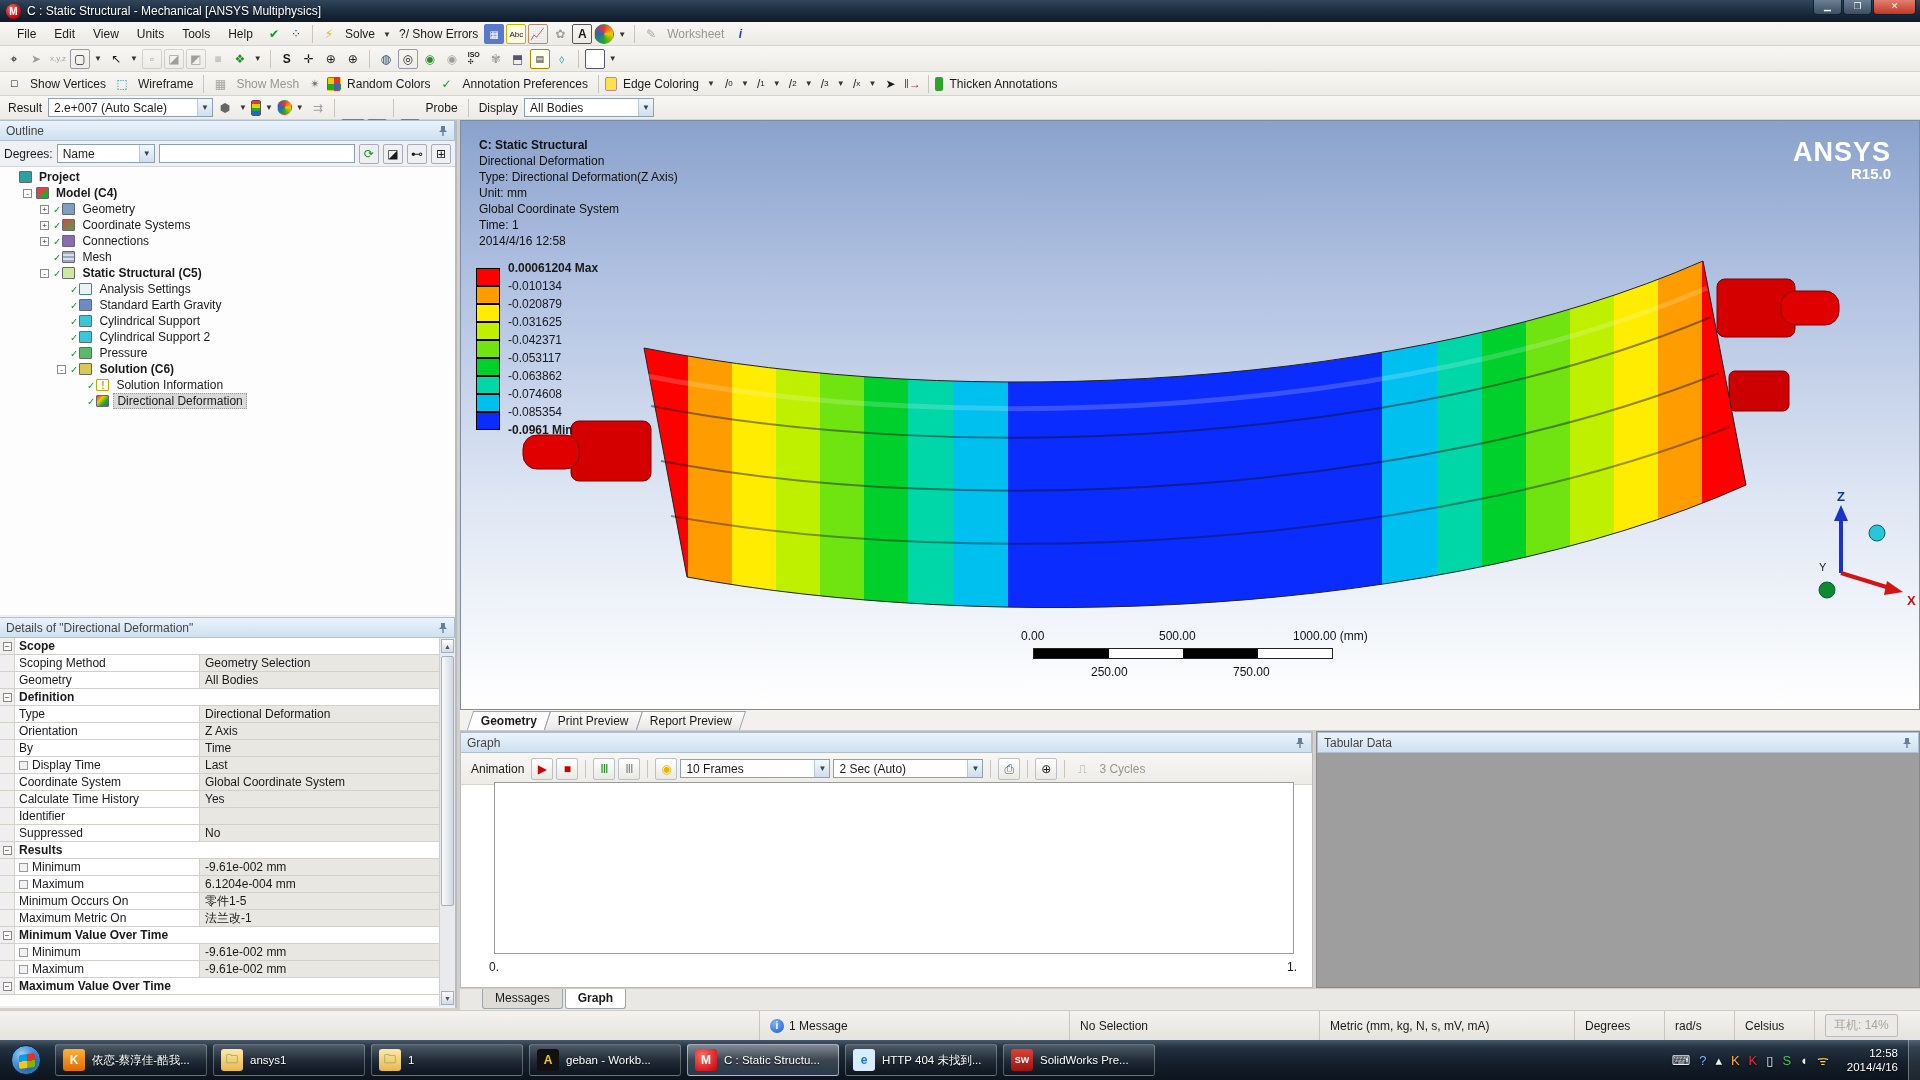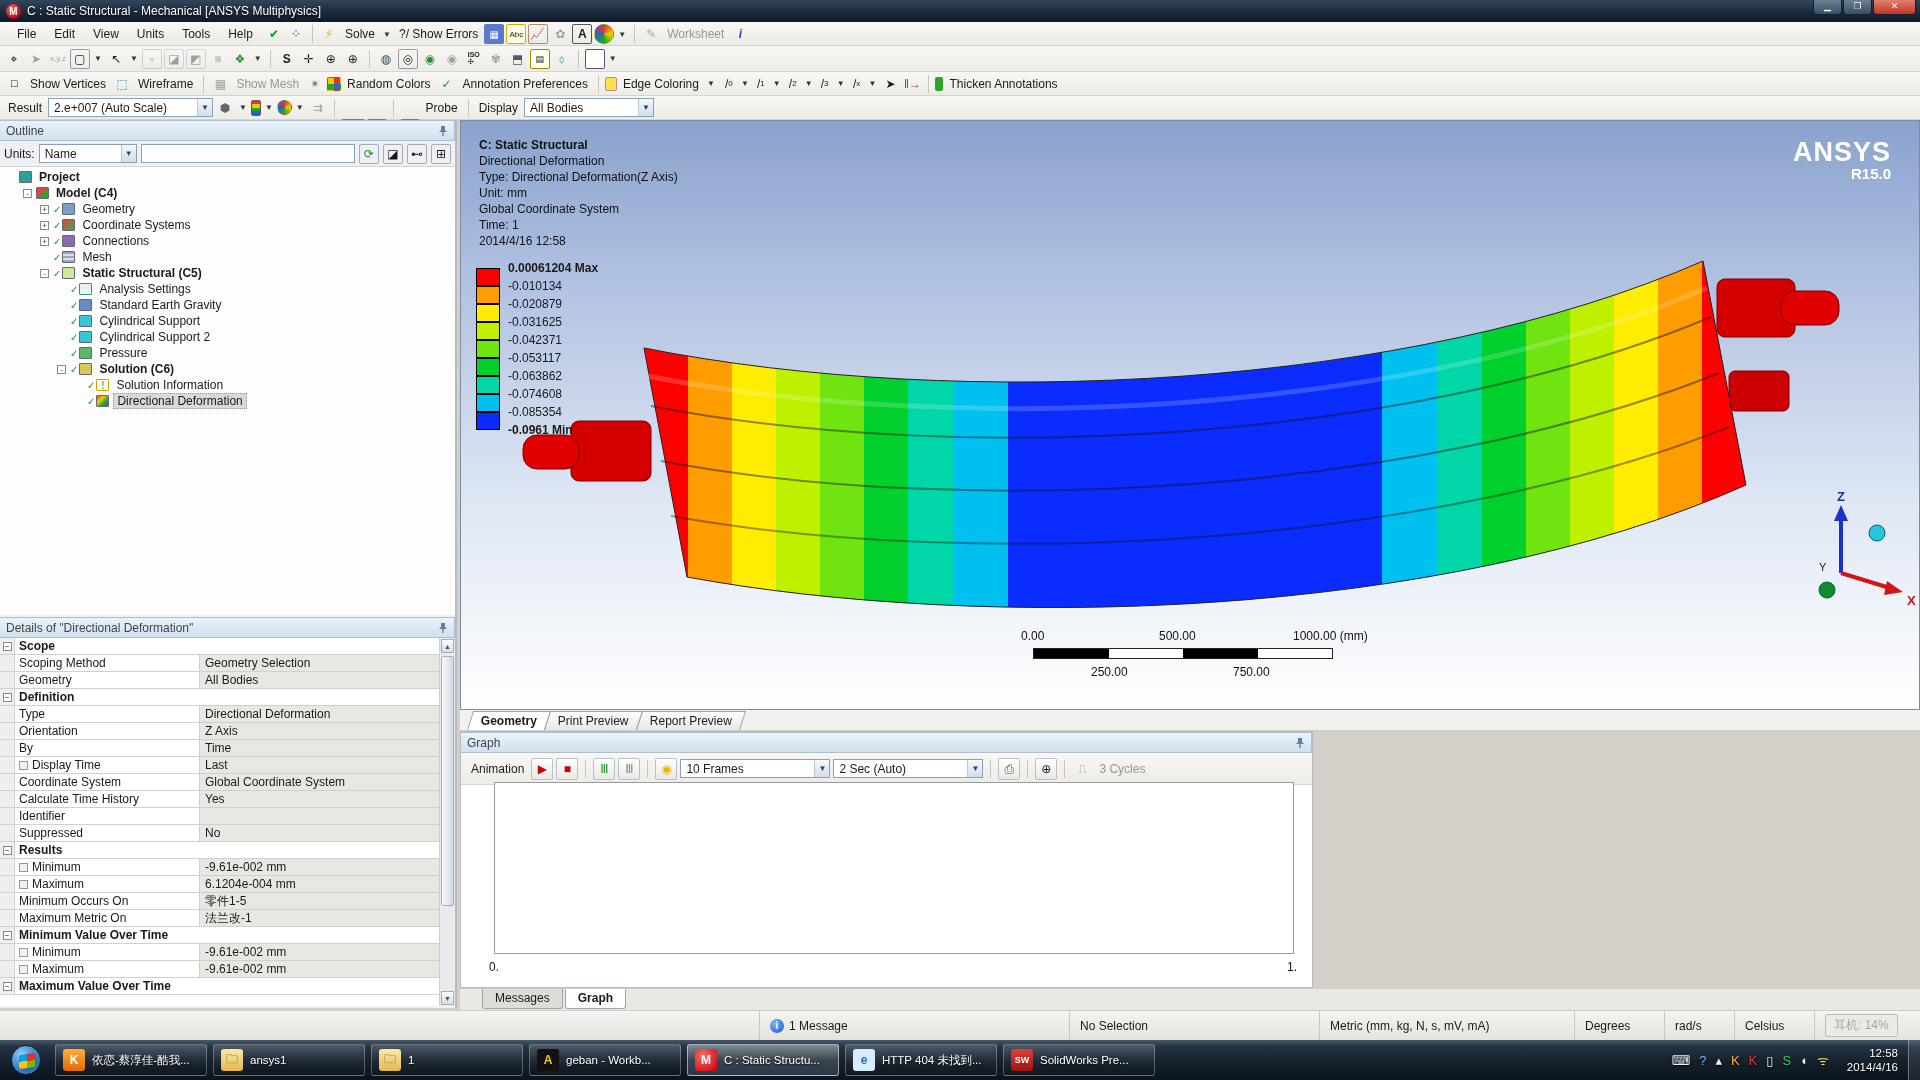--- a/index.html
+++ b/index.html
@@ -292,21 +292,21 @@
     <div class="panel-hdr">
       <span class="ph-label">Outline</span>
       <span class="pin-ico">
           <svg width="10" height="11" viewBox="0 0 10 11">
             <path d="M3 1h4v4l2 2H1l2-2z" fill="#667f99"></path>
             <line x1="5" y1="7" x2="5" y2="11" stroke="#667f99" stroke-width="1.4"></line>
           </svg>
         </span>
     </div>
     <div class="filter-row">
-      <span>Units:</span>
+      <span>Degrees:</span>
       <span class="combo" style="width:98px;">
         <span class="cval">Name</span>
         <span class="cbtn">▼</span>
       </span>
       <span class="filter-input"></span>
       <span class="ticon" style="color:#2a8f2a;border:1px solid #aab;">⟳</span>
       <span class="ticon" style="border:1px solid #aab;">◪</span>
       <span class="ticon" style="border:1px solid #aab;">⊷</span>
       <span class="ticon" style="border:1px solid #aab;">⊞</span>
     </div>
@@ -737,20 +737,31 @@
       <span class="gbtn">⊕</span>
       <span class="tsep"></span>
       <span class="ticon dis">⎍</span>
       <span class="tlabel dis">3 Cycles</span>
     </div>
     <div class="plot"></div>
     <span class="axis-lab" style="left:28px;">0.</span>
     <span class="axis-lab" style="left:826px;">1.</span>
   </div>
 
+  <div class="tabular-panel">
+    <div class="panel-hdr">
+      <span class="ph-label">Tabular Data</span>
+      <span class="pin-ico">
+          <svg width="10" height="11" viewBox="0 0 10 11">
+            <path d="M3 1h4v4l2 2H1l2-2z" fill="#667f99"></path>
+            <line x1="5" y1="7" x2="5" y2="11" stroke="#667f99" stroke-width="1.4"></line>
+          </svg>
+        </span>
+    </div>
+  </div>
 
   <div class="msg-tabs" id="msgtabs">
       <div class="mtab">Messages</div>
       <div class="mtab active">Graph</div>
     </div>
 
   <div class="statusbar">
     <div class="scell grow"></div>
     <div class="scell" style="width:310px;">
       <span class="msg-ico">i</span>

